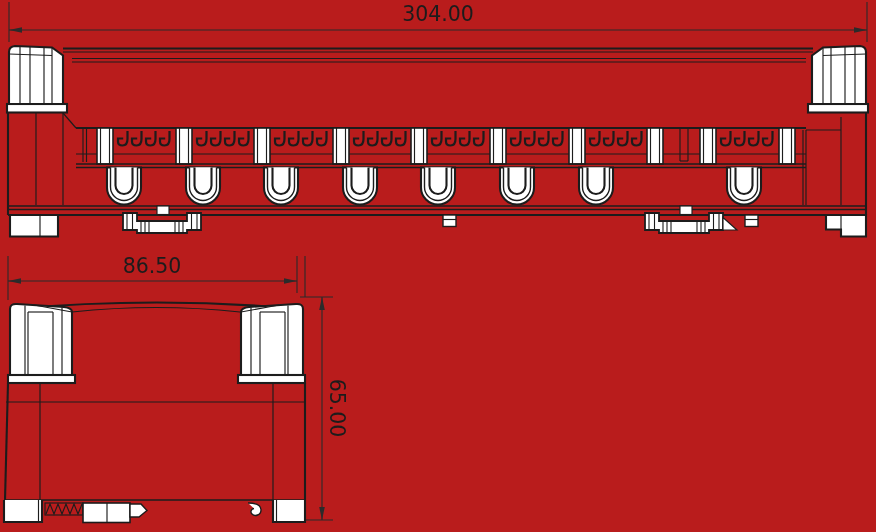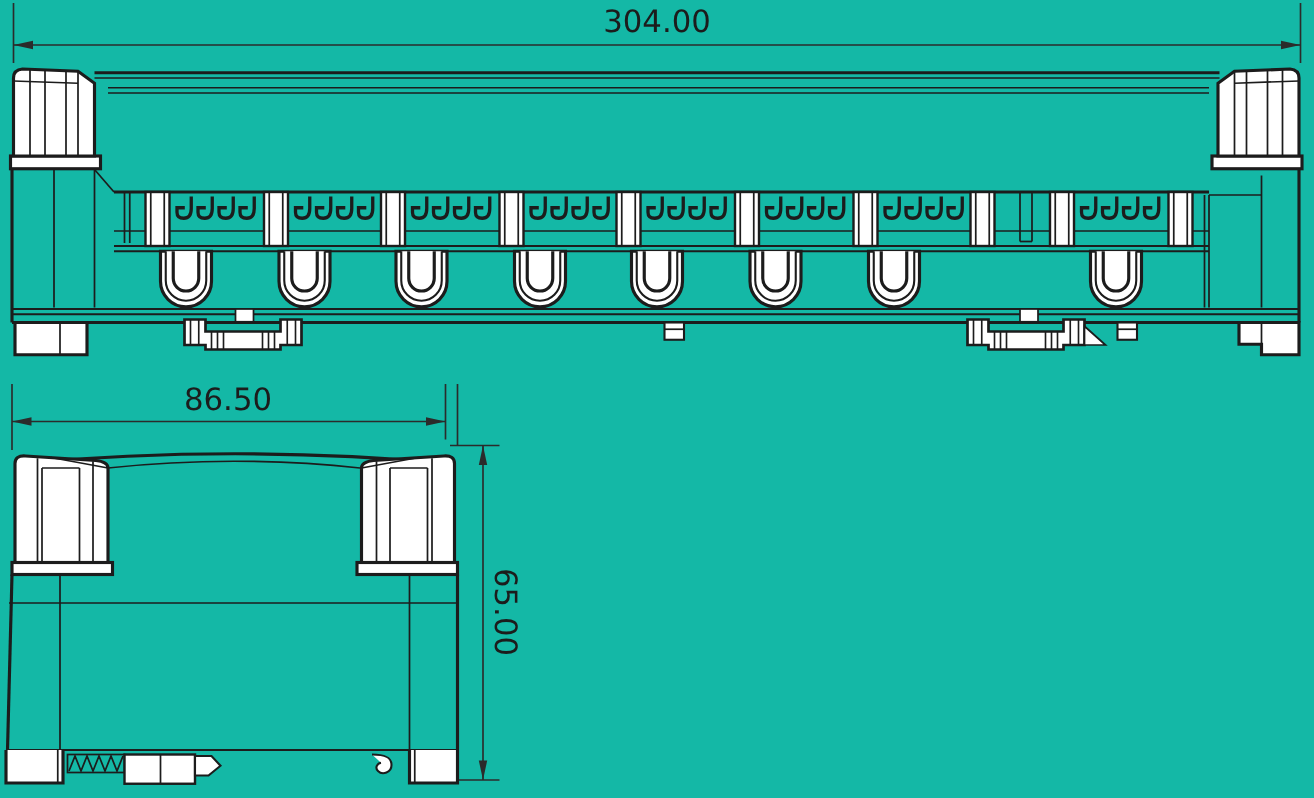--- a/index.html
+++ b/index.html
@@ -1,16 +1,16 @@
 <!DOCTYPE html>
 <html><head>
 <meta charset="utf-8">
 <style>
   html,body{margin:0;padding:0;background:#fff;}
-  .canvas{position:relative;width:876px;height:532px;background:#14b8a6;overflow:hidden;
+  .canvas{position:relative;width:876px;height:532px;background:#b91c1c;overflow:hidden;
           font-family:"DejaVu Sans",sans-serif;}
   svg{display:block;}
   
   svg line, svg path, svg rect, svg polyline{stroke:#1c1c1c;fill:none;stroke-linecap:butt;stroke-linejoin:miter;}
   .s2{stroke-width:2.1;}
   .s16{stroke-width:1.6;}
   .s14{stroke-width:1.4;}
   .s12{stroke-width:1.15;}
   .wf{fill:#ffffff;}
   .dim line{stroke:#2b2b2b;stroke-width:1.1;}

